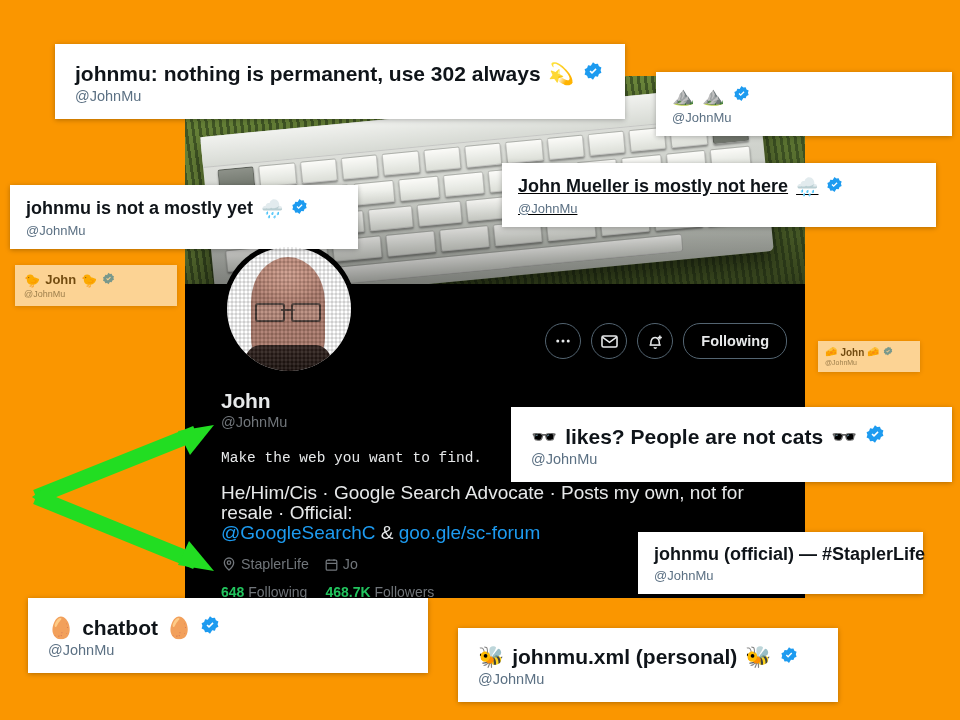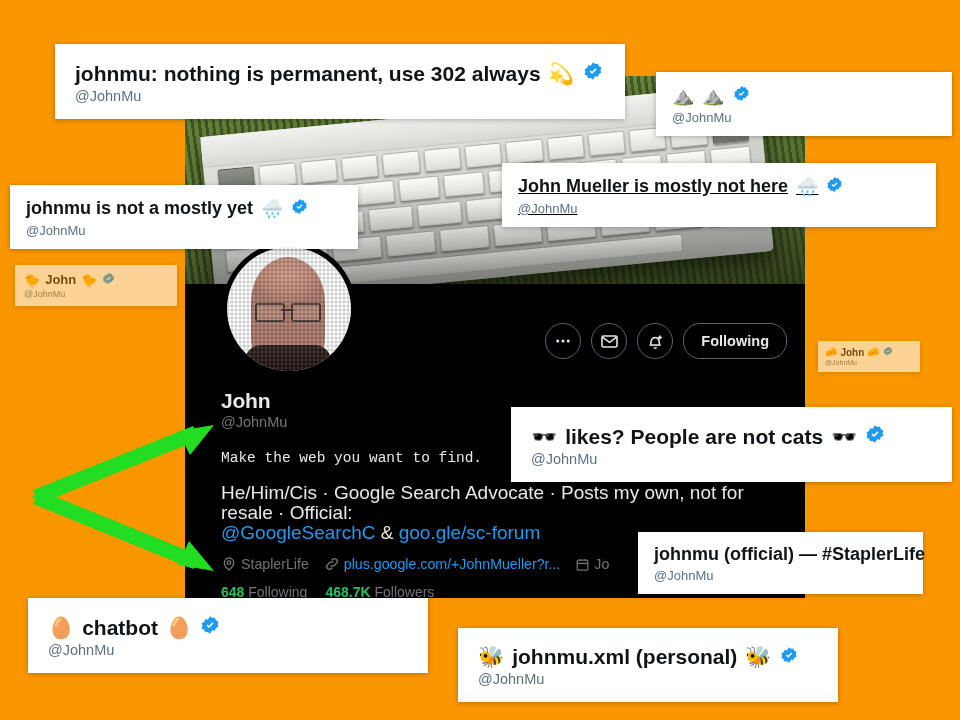--- a/index.html
+++ b/index.html
@@ -309,27 +309,20 @@
       </div>
       <div id="meta-row">
         <span class="meta-item">
           <svg width="16" height="16" viewBox="0 0 24 24" fill="none" stroke="currentColor" stroke-width="2">
             <path d="M12 21s7-6 7-11a7 7 0 1 0-14 0c0 5 7 11 7 11z"></path>
               <circle cx="12" cy="10" r="2.6"></circle>
           </svg>
           <span>StaplerLife</span>
         </span>
         <span class="meta-item">
-          <svg width="16" height="16" viewBox="0 0 24 24" fill="none" stroke="currentColor" stroke-width="2">
-            <path d="M10 14a4 4 0 0 0 5.7 0l3-3A4 4 0 0 0 13 5.3l-1.5 1.5"></path>
-            <path d="M14 10a4 4 0 0 0-5.7 0l-3 3A4 4 0 0 0 11 18.7l1.5-1.5"></path>
-          </svg>
-          <span class="lnk">plus.google.com/+JohnMueller?r...</span>
-        </span>
-        <span class="meta-item">
           <svg width="15" height="15" viewBox="0 0 24 24" fill="none" stroke="currentColor" stroke-width="2">
             <rect x="3.5" y="5" width="17" height="16" rx="2"></rect>
               <path d="M3.5 10h17M8 3.5v3M16 3.5v3"></path>
           </svg>
           <span>Jo</span>
         </span>
       </div>
       <div id="counts">
         <span>
           <b>648</b>

